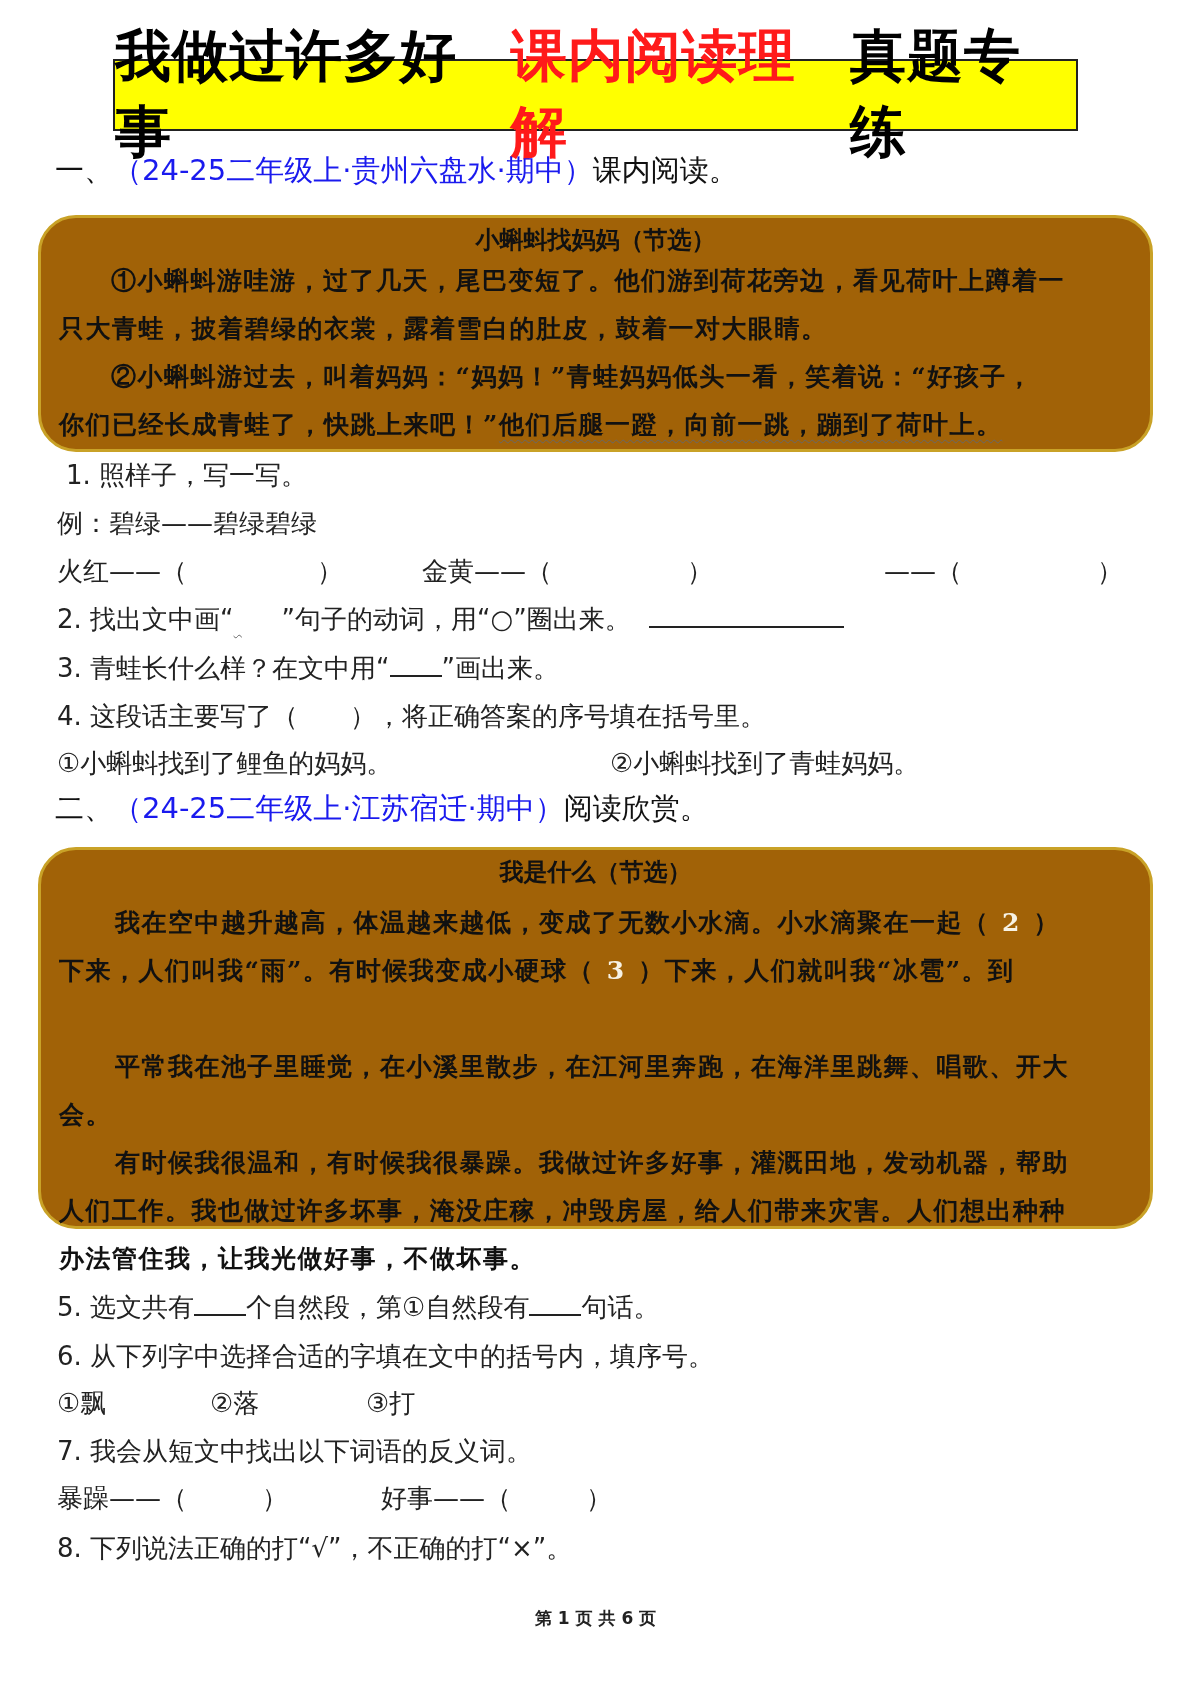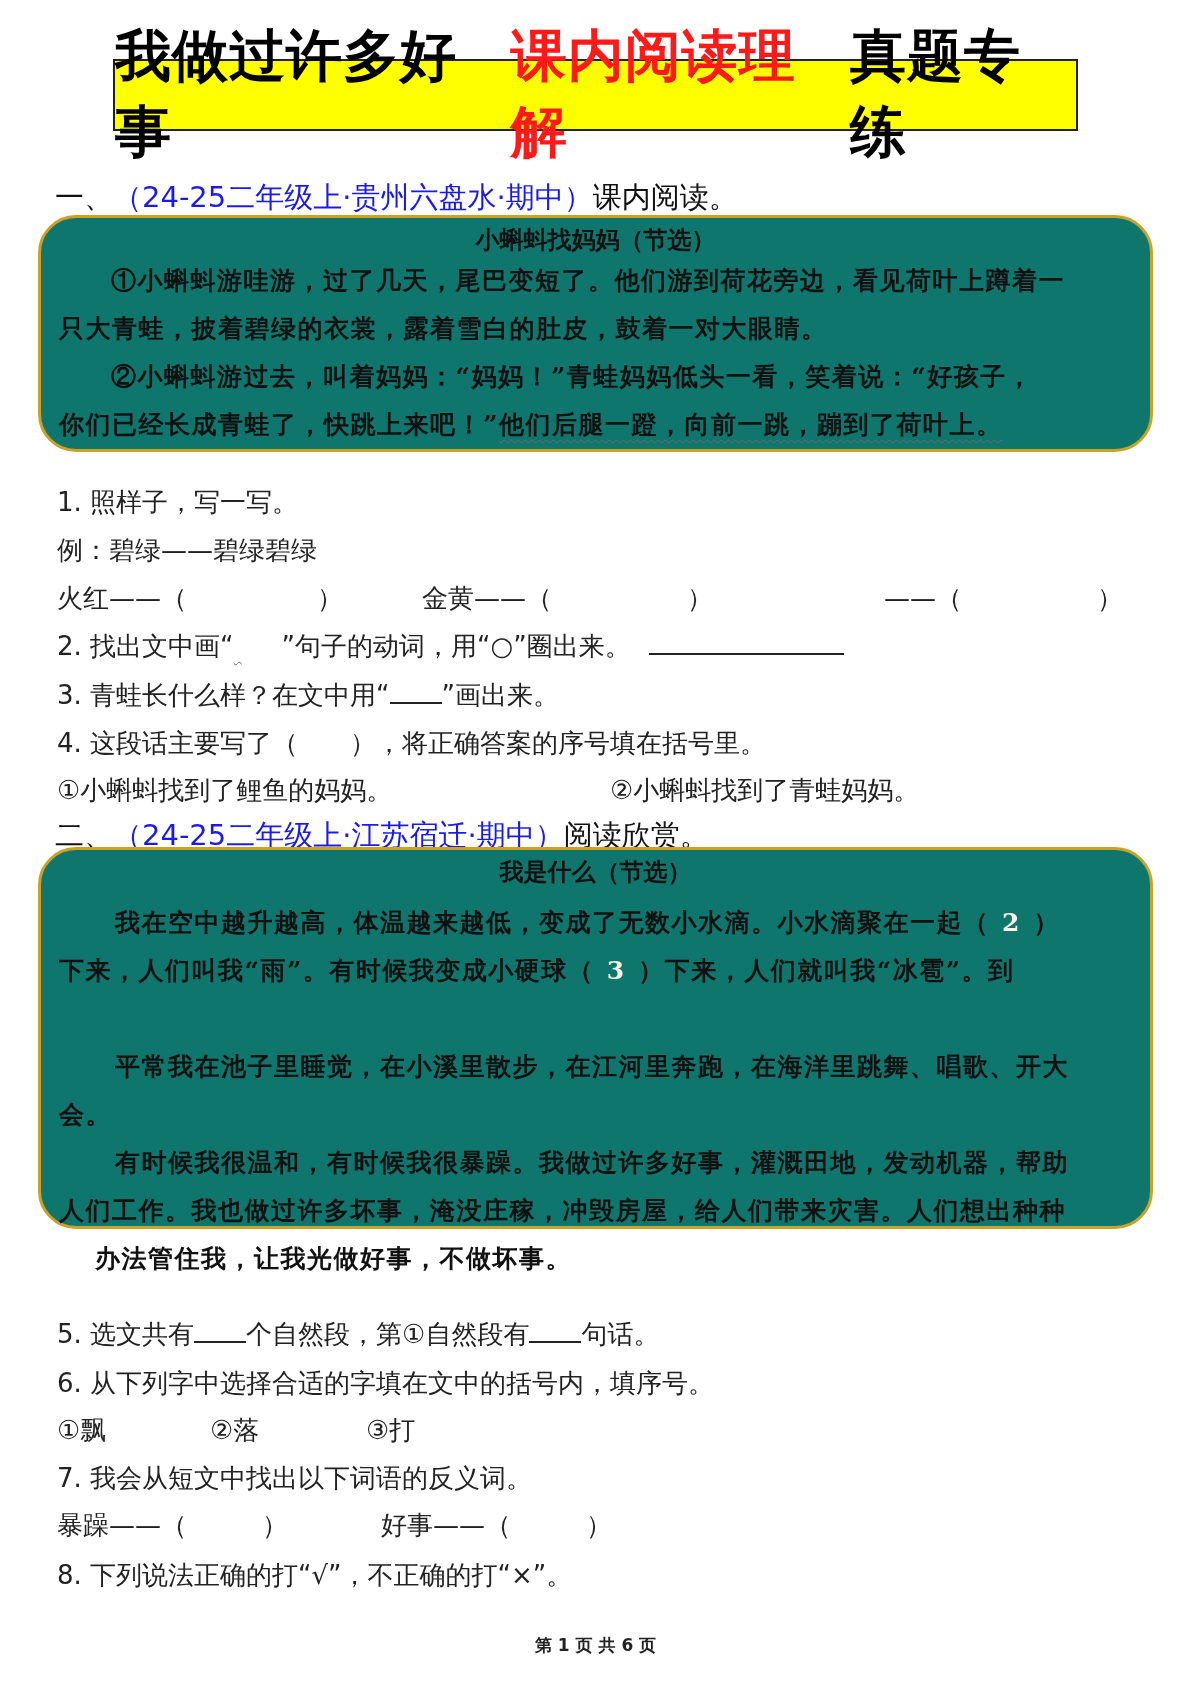--- a/index.html
+++ b/index.html
@@ -1,28 +1,28 @@
 <!DOCTYPE html>
 <html><head>
 <meta charset="utf-8">
 <style>
   html, body { margin:0; padding:0; background:#ffffff; }
   body { width:1191px; height:1684px; position:relative; overflow:hidden;
          font-family:"DejaVu Serif", "Liberation Serif", serif; color:#111; }
-  .abs { position:absolute; white-space:nowrap;margin-top:27px; }
+  .abs { position:absolute; white-space:nowrap; }
   .title-box { position:absolute; left:113px; top:59px; width:965px; height:72px;
                background:#ffff00; border:2px solid #222; box-sizing:border-box;
                display:flex; align-items:center; justify-content:center;
                font-family:"DejaVu Sans", sans-serif; font-size:56px; font-weight:bold; letter-spacing:1px; }
   .title-box .red { color:#ff1a1a; }
   .title-box .black { color:#000; }
   .section-head { font-family:"DejaVu Sans", sans-serif; font-size:29px; line-height:36px; }
   .section-head .blue { color:#1a1aee; }
   .passage-box { position:absolute; left:38px; width:1115px; box-sizing:border-box;
-                 background:#0f766e; border:3px solid #c9a227; border-radius:38px; }
+                 background:#a16207; border:3px solid #c9a227; border-radius:38px; }
   .ptitle { position:absolute; left:0; right:0; text-align:center; font-weight:bold;
             font-family:"DejaVu Serif", serif; font-size:24px; }
   .pline { position:absolute; left:18px; font-family:"DejaVu Serif", serif; font-size:25px;
            font-weight:bold; letter-spacing:1.5px; }
   .wavy { text-decoration: underline wavy #666; text-underline-offset:6px; text-decoration-thickness:1px; }
   .q { font-family:"DejaVu Sans", sans-serif; font-size:26px; color:#222; }
   .faint { color:#f7f2e4; }
   .blank-line { display:inline-block; border-bottom:2px solid #222; vertical-align:baseline; }
   .footer { font-family:"DejaVu Sans", sans-serif; font-size:17px; color:#222; font-weight:bold; }
 </style>
@@ -42,21 +42,21 @@
 <div class="passage-box" style="top:215px; height:237px;">
   <div class="ptitle" style="top:6px;">小蝌蚪找妈妈（节选）</div>
   <div class="pline" style="top:46px; left:70px;">①小蝌蚪游哇游，过了几天，尾巴变短了。他们游到荷花旁边，看见荷叶上蹲着一</div>
   <div class="pline" style="top:94px;">只大青蛙，披着碧绿的衣裳，露着雪白的肚皮，鼓着一对大眼睛。</div>
   <div class="pline" style="top:190px;">
     <span>你们已经长成青蛙了，快跳上来吧！”</span><span class="wavy">他们后腿一蹬，向前一跳，蹦到了荷叶上。</span>
   </div>
   <div class="pline" style="top:142px; left:70px;">②小蝌蚪游过去，叫着妈妈：“妈妈！”青蛙妈妈低头一看，笑着说：“好孩子，</div>
 </div>
 
-<div class="abs q" style="left:57px; top:458px;">
+<div class="abs q" style="left:66px; top:458px;">
   <span>1.</span> <span>照样子，写一写。</span>
 </div>
 <div class="abs q" style="left:57px; top:506px;">例：碧绿——碧绿碧绿</div>
 
 <div class="abs q" style="left:57px; top:554px;">
   <span>火红——（</span><span style="display:inline-block;width:130px;"></span><span>）</span>
 </div>
 <div class="abs q" style="left:422px; top:554px;">
   <span>金黄——（</span><span style="display:inline-block;width:135px;"></span><span>）</span>
 </div>
@@ -89,21 +89,21 @@
   <div class="pline" style="top:56px; left:74px;">
     <span>我在空中越升越高，体温越来越低，变成了无数小水滴。小水滴聚在一起（</span><span class="faint" style="display:inline-block;width:44px;text-align:center;">2</span><span>）</span>
   </div>
   <div class="pline" style="top:104px;">
     <span>下来，人们叫我“雨”。有时候我变成小硬球（</span><span class="faint" style="display:inline-block;width:44px;text-align:center;">3</span><span>）下来，人们就叫我“冰雹”。到</span>
   </div>
   <div class="pline" style="top:200px; left:74px;">平常我在池子里睡觉，在小溪里散步，在江河里奔跑，在海洋里跳舞、唱歌、开大</div>
   <div class="pline" style="top:248px;">会。</div>
   <div class="pline" style="top:296px; left:74px;">有时候我很温和，有时候我很暴躁。我做过许多好事，灌溉田地，发动机器，帮助</div>
   <div class="pline" style="top:344px;">人们工作。我也做过许多坏事，淹没庄稼，冲毁房屋，给人们带来灾害。人们想出种种</div>
-  <div class="pline" style="top:392px;margin-left:36px;">办法管住我，让我光做好事，不做坏事。</div>
+  <div class="pline" style="top:392px;">办法管住我，让我光做好事，不做坏事。</div>
 </div>
 
 <div class="abs q" style="left:57px; top:1290px;">
   <span>5. 选文共有</span><span class="blank-line" style="width:52px;"></span><span>个自然段，第①自然段有</span><span class="blank-line" style="width:52px;"></span><span>句话。</span>
 </div>
 
 <div class="abs q" style="left:57px; top:1339px;text-align:right;">6. 从下列字中选择合适的字填在文中的括号内，填序号。</div>
 <div class="abs q" style="left:57px; top:1386px;">①飘</div>
 <div class="abs q" style="left:210px; top:1386px;">②落</div>
 <div class="abs q" style="left:366px; top:1386px;">③打</div>

